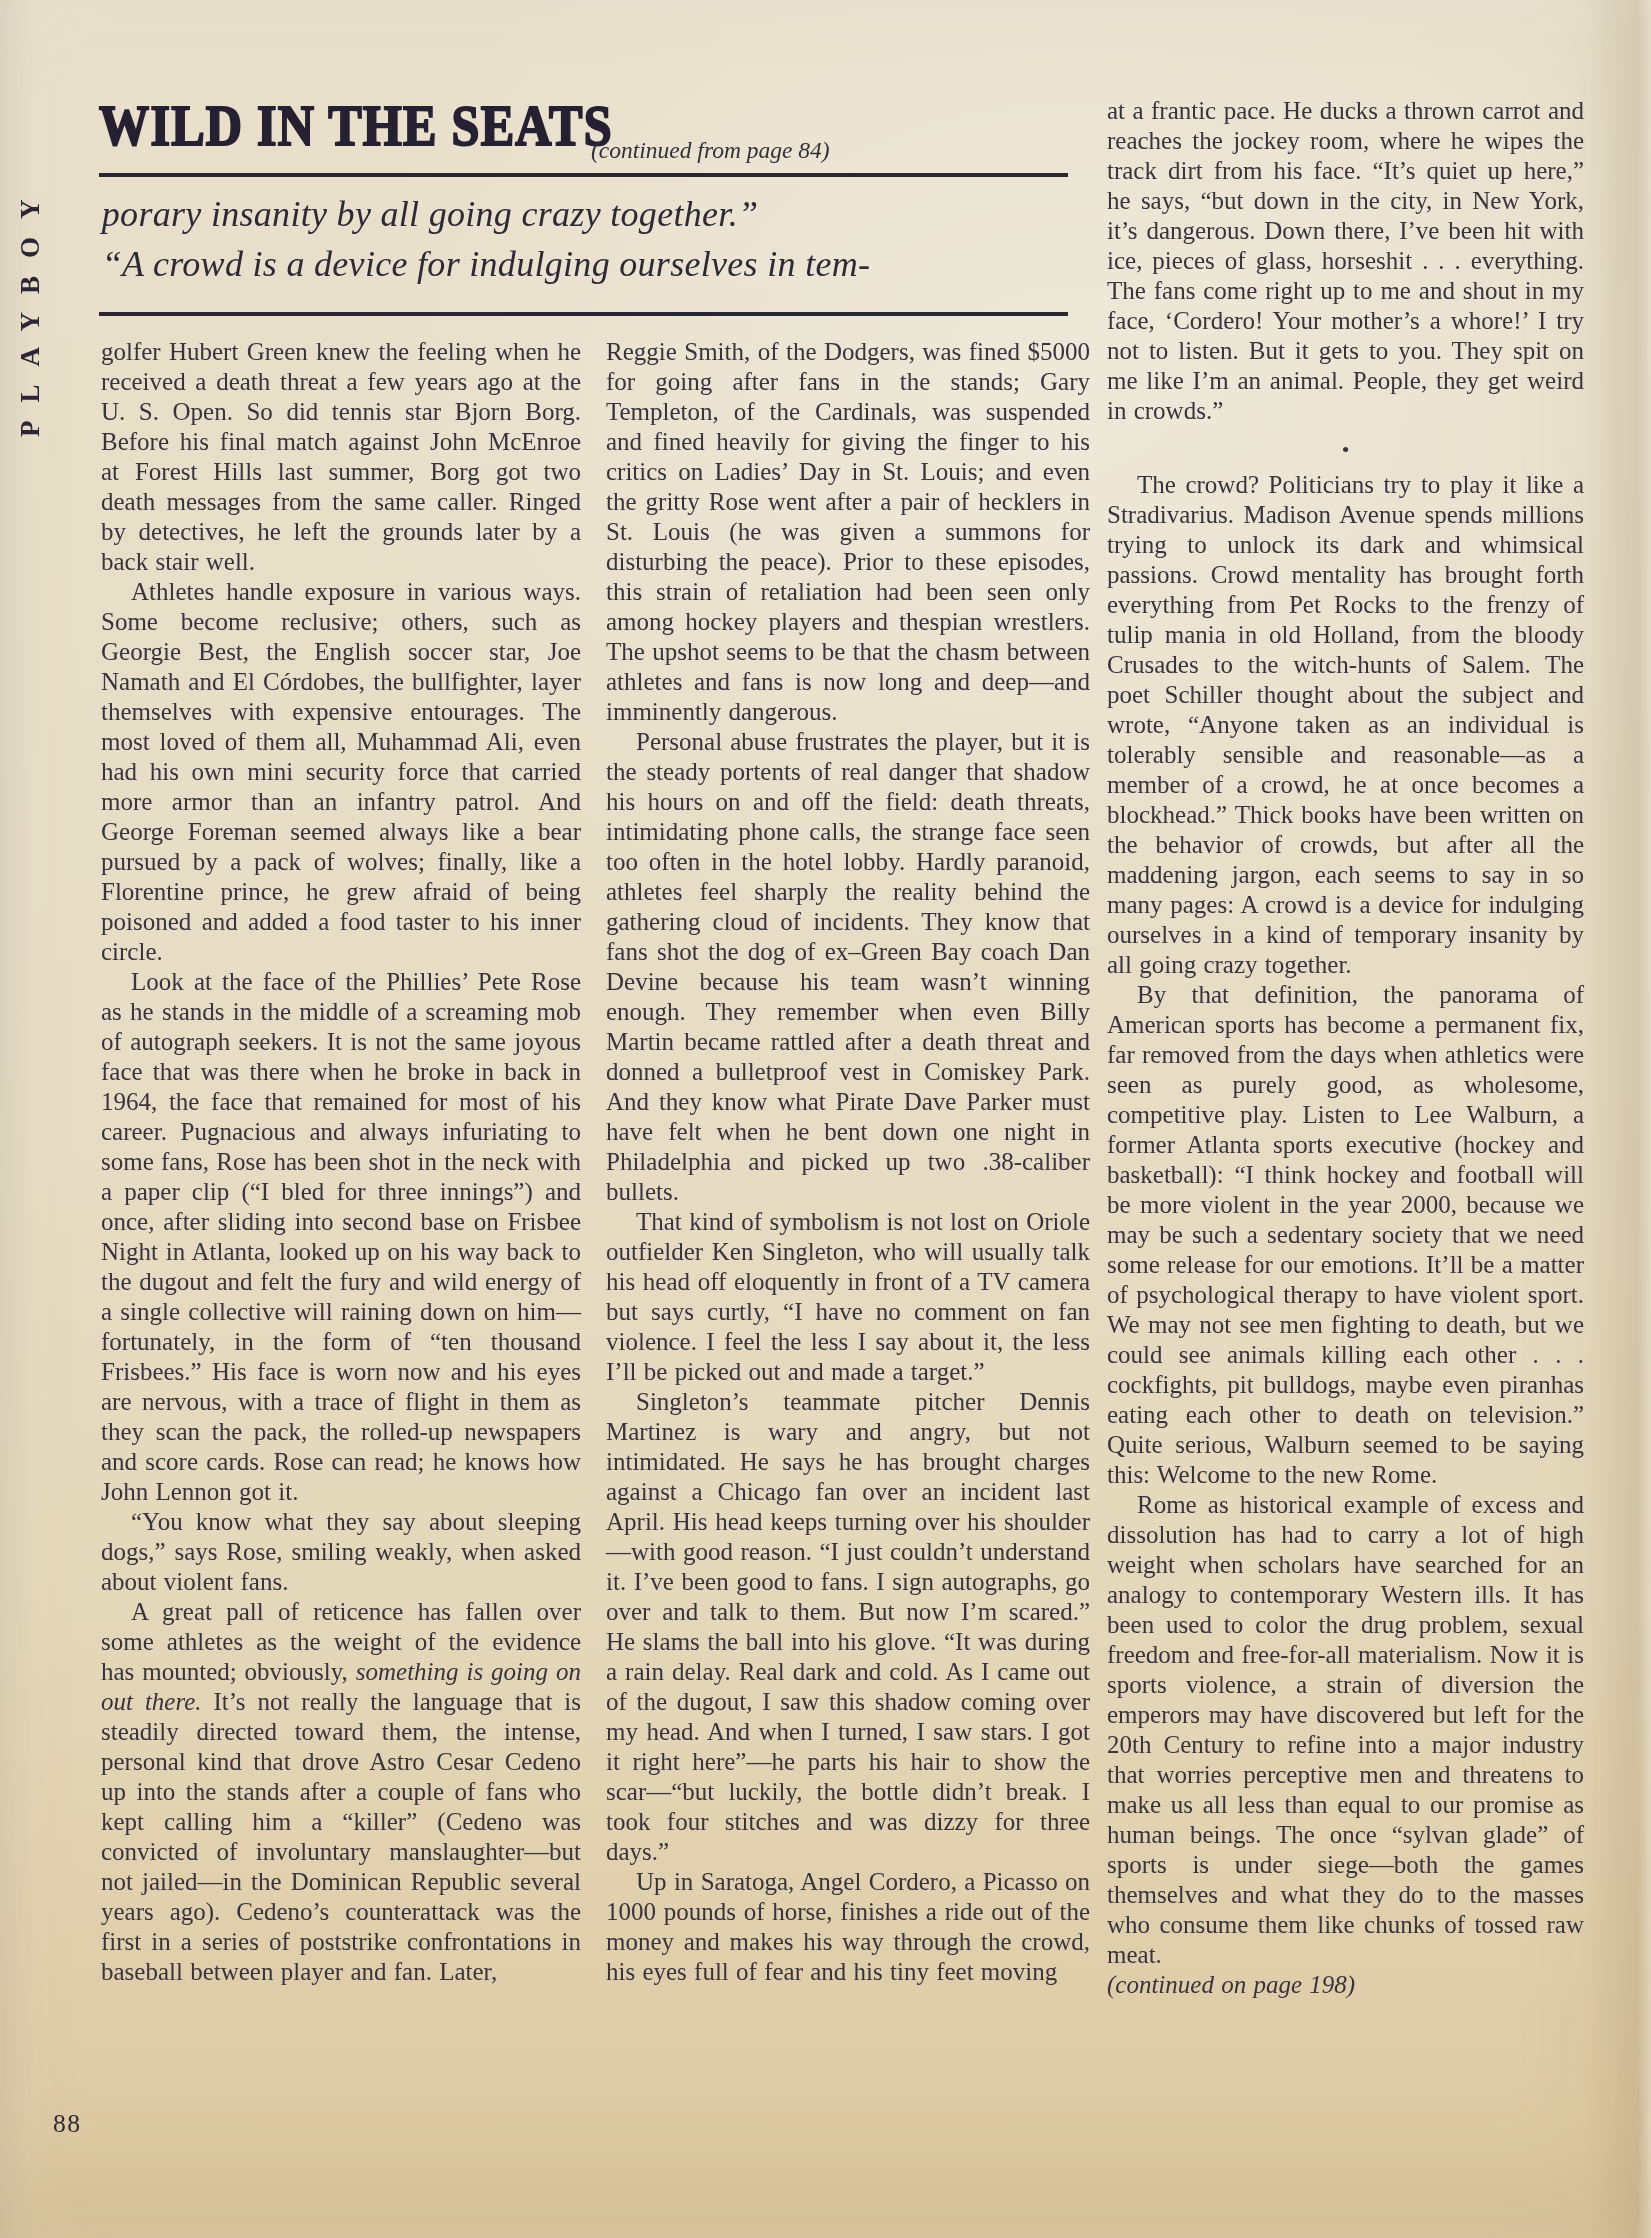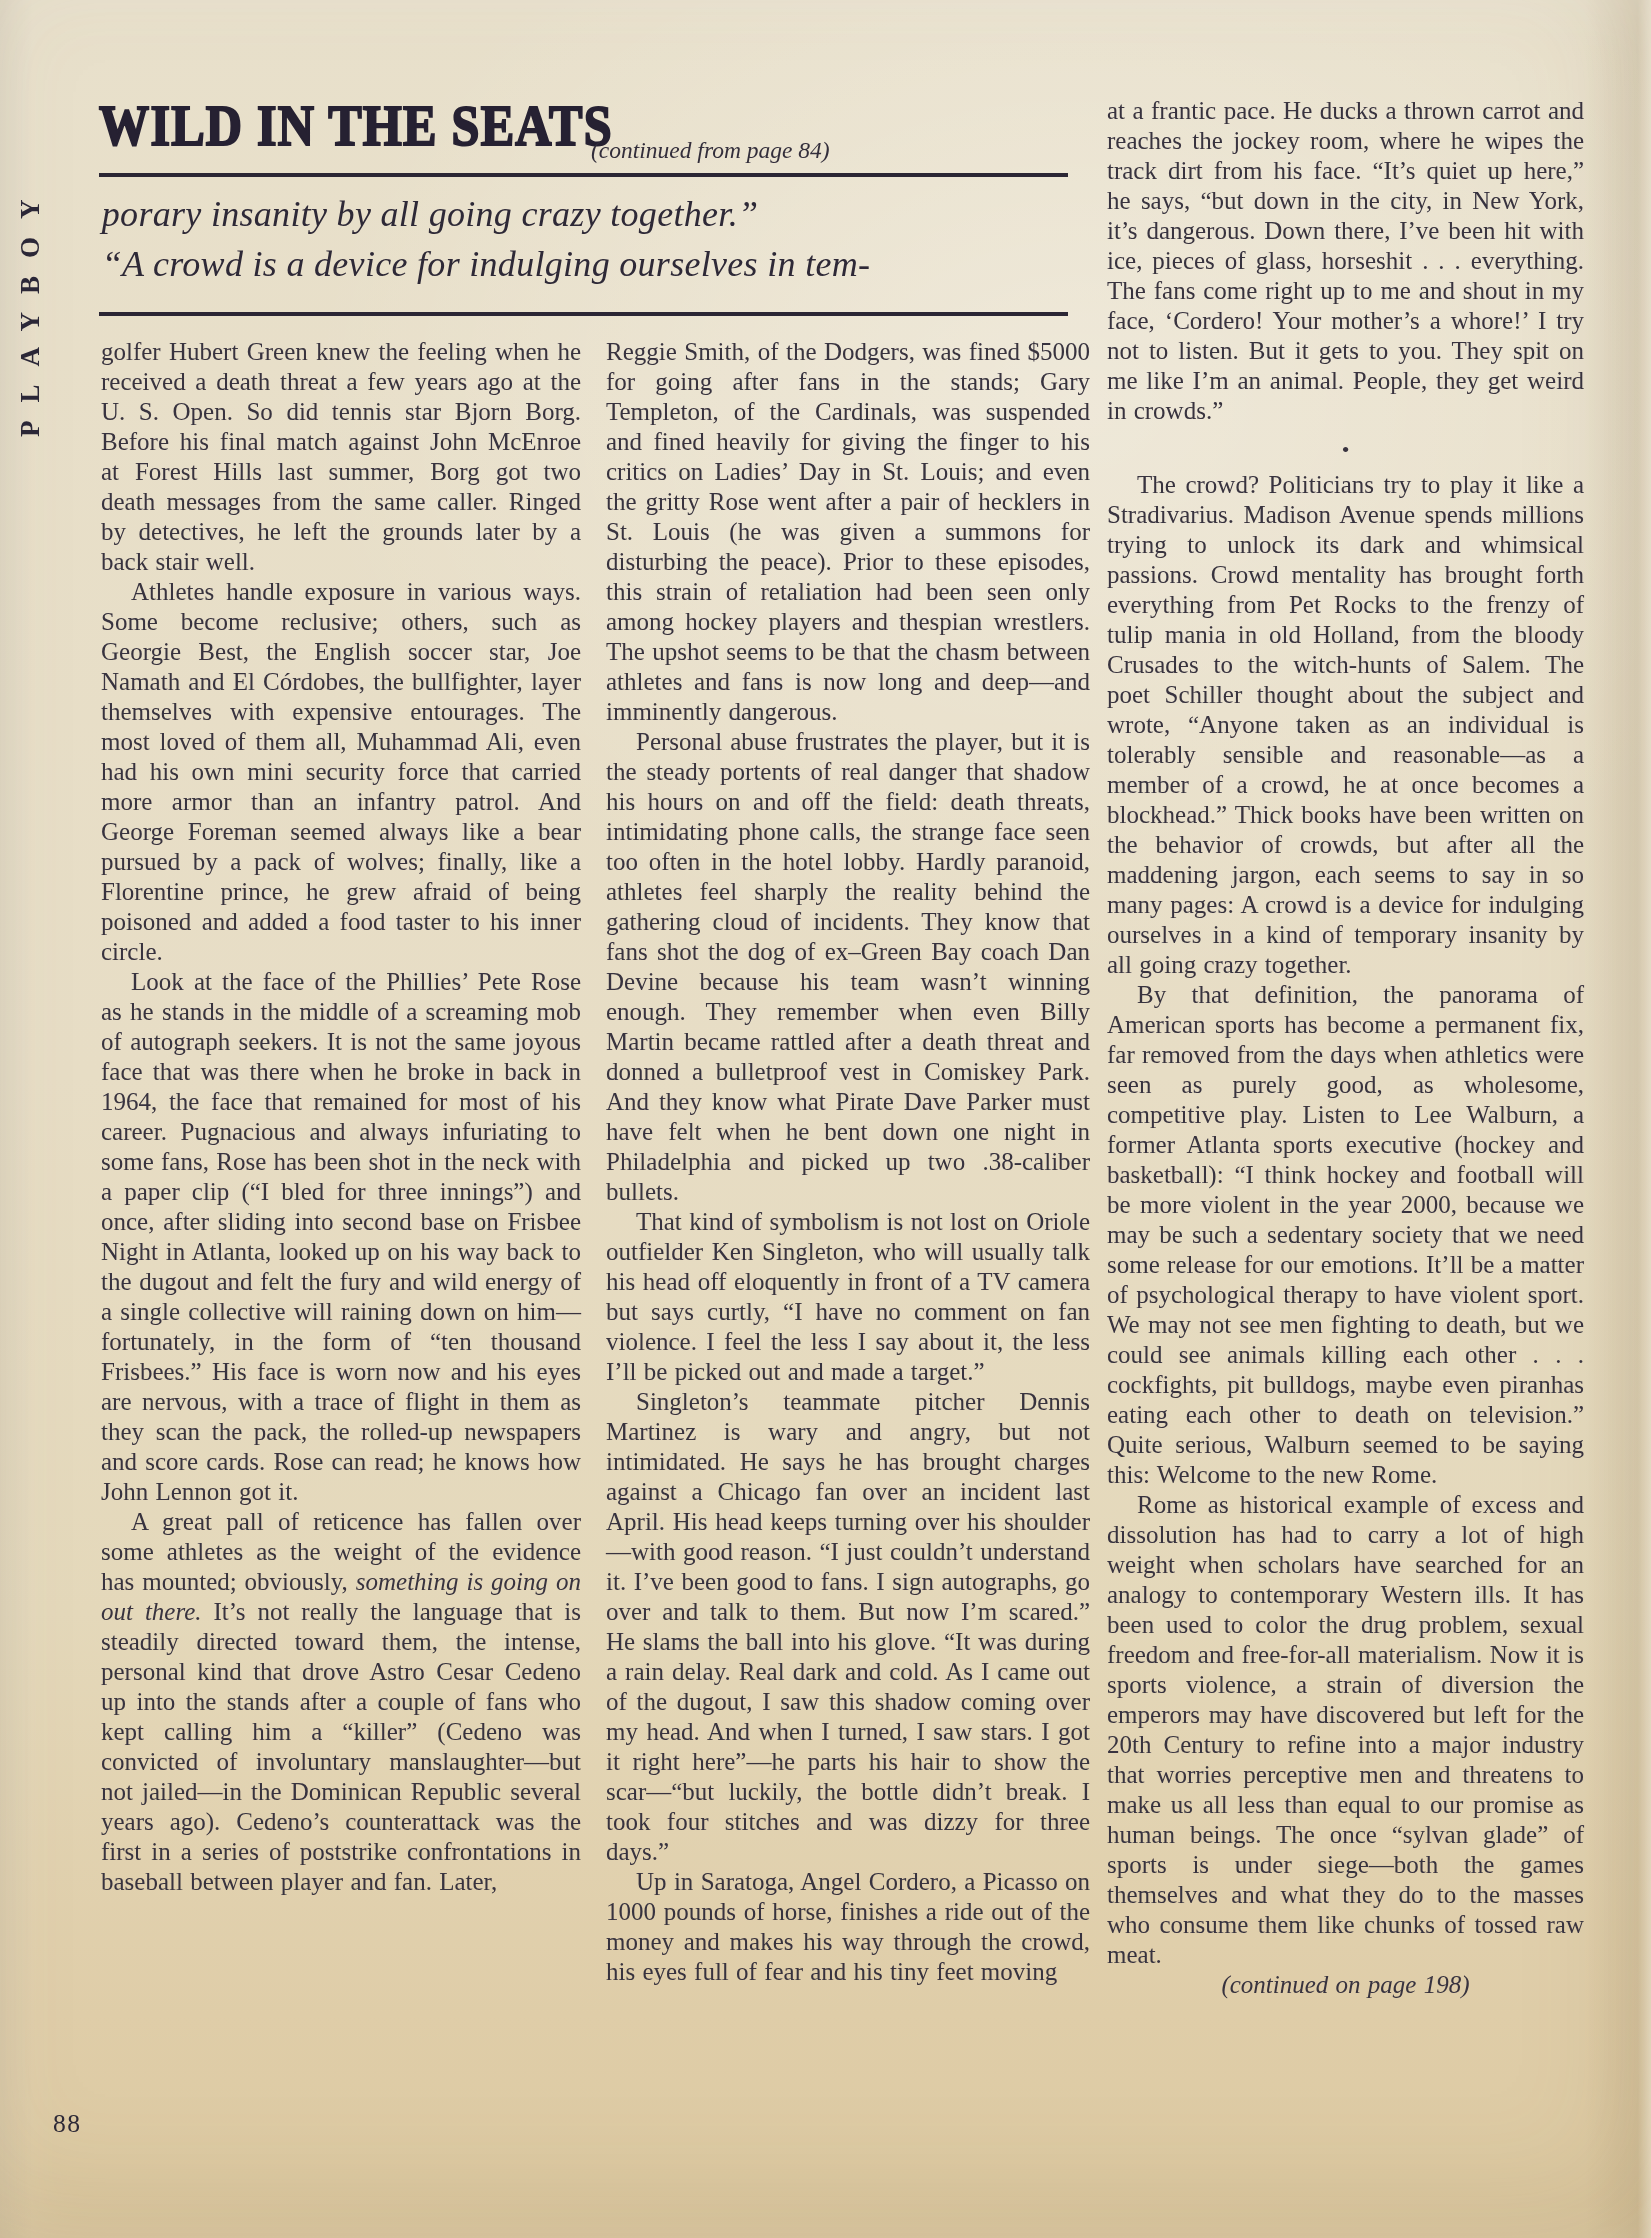--- a/index.html
+++ b/index.html
@@ -48,21 +48,21 @@
     text-align:justify;
     color:#38333f;
     word-spacing:1px;
   }
   #col1{ left:101px; top:337px;  width:480px; }
   #col2{ left:606px; top:337px;  width:484px; }
   #col3{ left:1107px; top:96px; width:477px; }
   .para{ margin:0; }
   .para.indent{ text-indent:30px; }
   .para.bullet{ text-align:center; font-size:22px; line-height:25px; padding:11px 0 8.3px 0; text-indent:0; }
-  .para.right{ text-align:center; font-style:italic; }
+  .para.right{ text-align:left; font-style:italic; }
   .ital{ font-style:italic; }
   .pageno{
     position:absolute; left:53px; top:2109px;
     font-size:25.6px; color:#2e2a37; letter-spacing:1.4px;
   }
 </style>
 </head>
 <body>
 
 <div id="page">
@@ -77,20 +77,21 @@
       <div>porary insanity by all going crazy together.”</div>
       <div>“A crowd is a device for indulging ourselves in tem-</div>
     </div>
     <div class="rule rule-2"></div>
   </div>
 
   <div id="col1" class="col">
       <p class="para"><span>golfer Hubert Green knew the feeling when he received a death threat a few years ago at the U. S. Open. So did tennis star Bjorn Borg. Before his final match against John McEnroe at Forest Hills last summer, Borg got two death messages from the same caller. Ringed by detectives, he left the grounds later by a back stair well.</span></p>
       <p class="para indent"><span>Athletes handle exposure in various ways. Some become reclusive; others, such as Georgie Best, the English soccer star, Joe Namath and El Córdobes, the bullfighter, layer themselves with expensive entourages. The most loved of them all, Muhammad Ali, even had his own mini security force that carried more armor than an infantry patrol. And George Foreman seemed always like a bear pursued by a pack of wolves; finally, like a Florentine prince, he grew afraid of being poisoned and added a food taster to his inner circle.</span></p>
       <p class="para indent"><span>Look at the face of the Phillies’ Pete Rose as he stands in the middle of a screaming mob of autograph seekers. It is not the same joyous face that was there when he broke in back in 1964, the face that remained for most of his career. Pugnacious and always infuriating to some fans, Rose has been shot in the neck with a paper clip (“I bled for three innings”) and once, after sliding into second base on Frisbee Night in Atlanta, looked up on his way back to the dugout and felt the fury and wild energy of a single collective will raining down on him—fortunately, in the form of “ten thousand Frisbees.” His face is worn now and his eyes are nervous, with a trace of flight in them as they scan the pack, the rolled-up newspapers and score cards. Rose can read; he knows how John Lennon got it.</span></p>
+      <p class="para indent"><span>“You know what they say about sleeping dogs,” says Rose, smiling weakly, when asked about violent fans.</span></p>
       <p class="para indent"><span>A great pall of reticence has fallen over some athletes as the weight of the evidence has mounted; obviously, </span><span class="ital">something is going on out there.</span><span> It’s not really the language that is steadily directed toward them, the intense, personal kind that drove Astro Cesar Cedeno up into the stands after a couple of fans who kept calling him a “killer” (Cedeno was convicted of involuntary manslaughter—but not jailed—in the Dominican Republic several years ago). Cedeno’s counterattack was the first in a series of poststrike confrontations in baseball between player and fan. Later,</span></p>
     </div>
   <div id="col2" class="col">
       <p class="para"><span>Reggie Smith, of the Dodgers, was fined $5000 for going after fans in the stands; Gary Templeton, of the Cardinals, was suspended and fined heavily for giving the finger to his critics on Ladies’ Day in St. Louis; and even the gritty Rose went after a pair of hecklers in St. Louis (he was given a summons for disturbing the peace). Prior to these episodes, this strain of retaliation had been seen only among hockey players and thespian wrestlers. The upshot seems to be that the chasm between athletes and fans is now long and deep—and imminently dangerous.</span></p>
       <p class="para indent"><span>Personal abuse frustrates the player, but it is the steady portents of real danger that shadow his hours on and off the field: death threats, intimidating phone calls, the strange face seen too often in the hotel lobby. Hardly paranoid, athletes feel sharply the reality behind the gathering cloud of incidents. They know that fans shot the dog of ex–Green Bay coach Dan Devine because his team wasn’t winning enough. They remember when even Billy Martin became rattled after a death threat and donned a bulletproof vest in Comiskey Park. And they know what Pirate Dave Parker must have felt when he bent down one night in Philadelphia and picked up two .38-caliber bullets.</span></p>
       <p class="para indent"><span>That kind of symbolism is not lost on Oriole outfielder Ken Singleton, who will usually talk his head off eloquently in front of a TV camera but says curtly, “I have no comment on fan violence. I feel the less I say about it, the less I’ll be picked out and made a target.”</span></p>
       <p class="para indent"><span>Singleton’s teammate pitcher Dennis Martinez is wary and angry, but not intimidated. He says he has brought charges against a Chicago fan over an incident last April. His head keeps turning over his shoulder—with good reason. “I just couldn’t understand it. I’ve been good to fans. I sign autographs, go over and talk to them. But now I’m scared.” He slams the ball into his glove. “It was during a rain delay. Real dark and cold. As I came out of the dugout, I saw this shadow coming over my head. And when I turned, I saw stars. I got it right here”—he parts his hair to show the scar—“but luckily, the bottle didn’t break. I took four stitches and was dizzy for three days.”</span></p>
       <p class="para indent"><span>Up in Saratoga, Angel Cordero, a Picasso on 1000 pounds of horse, finishes a ride out of the money and makes his way through the crowd, his eyes full of fear and his tiny feet moving</span></p>
     </div>
   <div id="col3" class="col">

